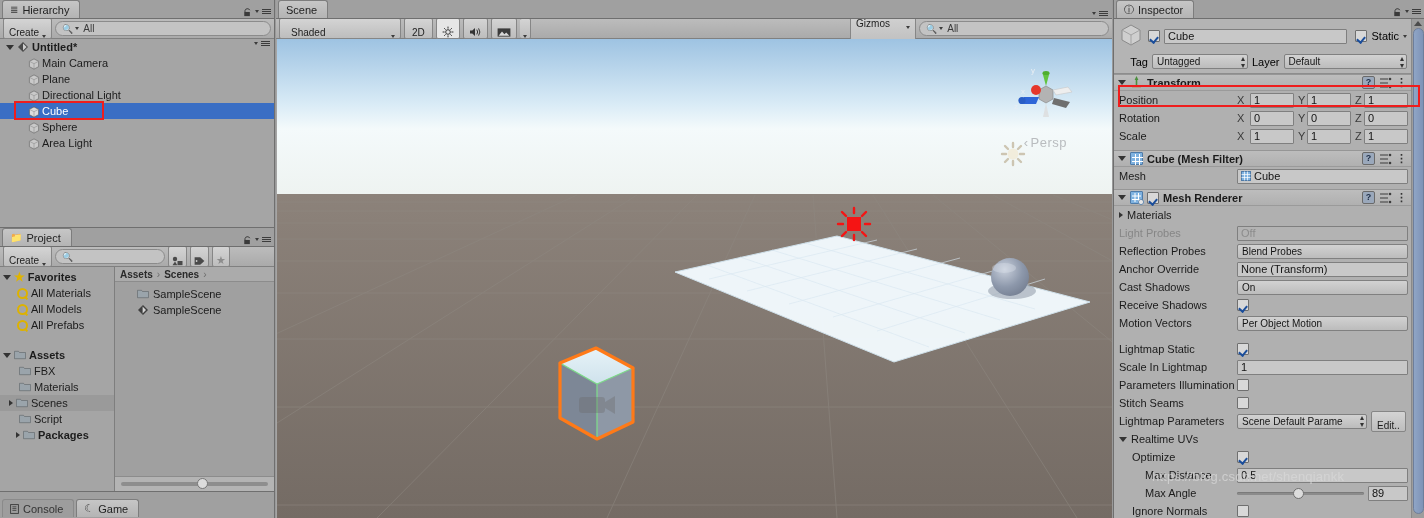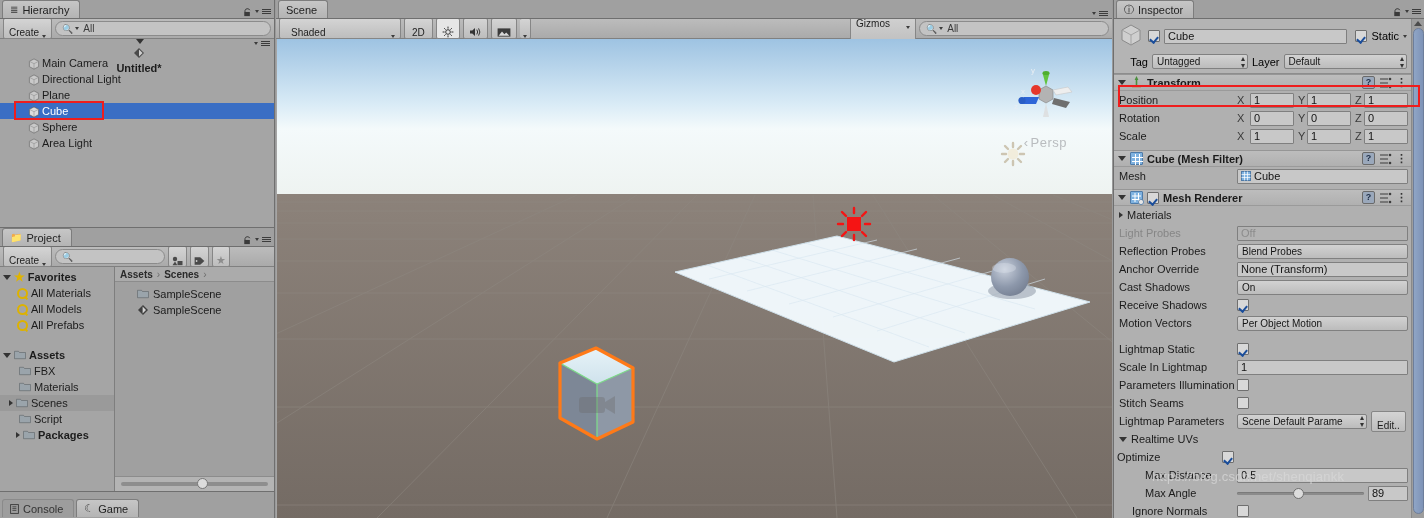--- a/index.html
+++ b/index.html
@@ -56,21 +56,21 @@
   .caret.sm { border-left-width:2.5px; border-right-width:2.5px; border-top-width:3.5px;}
   .menu-ic { display:flex; flex-direction:column; gap:1px; }
   .menu-ic i { display:block; width:9px; height:1px; background:#3c3c3c; }
 
   
   #hierarchy { left:0; top:0; width:275px; height:227px; background:#a5a5a5;
                border-right:1px solid #6f6f6f; }
   .h-list { position:absolute; left:0; right:0; top:39px; bottom:0; background:#a5a5a5; }
   .h-row { height:16px; display:flex; align-items:center; gap:3px; font-size:11px;
            color:#1c1c1c; padding-left:4px; white-space:nowrap; }
-  .h-row.scene { font-weight:bold;flex-direction:column; }
+  .h-row.scene { font-weight:bold; }
   .h-row.selected { background:#3a6ec4; color:#fff; }
   .indent1 { padding-left:28px; }
   .tri { width:0;height:0;border-left:4px solid #333;border-top:3px solid transparent;
          border-bottom:3px solid transparent; }
   .tri.open { border-left:4px solid transparent;border-right:4px solid transparent;
               border-top:5px solid #333; border-bottom:none; }
   .cube-ic { width:11px; height:11px; position:relative; flex:none; }
   .unity-ic { width:12px;height:12px;flex:none; }
 
   
@@ -238,30 +238,30 @@
         </span>
         <span>Main Camera</span>
       </div>
       <div class="h-row indent1">
         <span class="cube-ic">
           <svg viewBox="0 0 12 12" width="12" height="12">
               <path d="M6 .9 10.6 3.3v5.4L6 11.1 1.4 8.7V3.3z" fill="#c9c9c9" stroke="#6f6f6f" stroke-width=".7"></path>
               <path d="M1.4 3.3 6 5.7l4.6-2.4M6 5.7v5.4" fill="none" stroke="#8e8e8e" stroke-width=".6"></path>
             </svg>
         </span>
-        <span>Directional Light</span>
+        <span>Plane</span>
       </div>
       <div class="h-row indent1">
         <span class="cube-ic">
           <svg viewBox="0 0 12 12" width="12" height="12">
               <path d="M6 .9 10.6 3.3v5.4L6 11.1 1.4 8.7V3.3z" fill="#c9c9c9" stroke="#6f6f6f" stroke-width=".7"></path>
               <path d="M1.4 3.3 6 5.7l4.6-2.4M6 5.7v5.4" fill="none" stroke="#8e8e8e" stroke-width=".6"></path>
             </svg>
         </span>
-        <span>Plane</span>
+        <span>Directional Light</span>
       </div>
       <div class="h-row indent1 selected">
         <span class="cube-ic">
           <svg viewBox="0 0 12 12" width="12" height="12">
               <path d="M6 .9 10.6 3.3v5.4L6 11.1 1.4 8.7V3.3z" fill="#dcdcdc" stroke="#5d5d5d" stroke-width=".7"></path>
               <path d="M1.4 3.3 6 5.7l4.6-2.4M6 5.7v5.4" fill="none" stroke="#8e8e8e" stroke-width=".6"></path>
             </svg>
         </span>
         <span>Cube</span>
       </div>
@@ -891,21 +891,21 @@
         </span>
         <span class="btn" style="margin-left:4px;margin-right:3px;">
           <span>Edit..</span>
         </span>
       </div>
 
       <div class="prow">
         <span class="tri open" style="margin-right:4px"></span>
         <span>Realtime UVs</span>
       </div>
-      <div class="prow" style="padding-left:3px;">
+      <div class="prow" style="padding-left:18px;">
         <span class="plabel" style="width:105px;">Optimize</span>
         <span class="chk on"></span>
       </div>
       <div class="prow" style="padding-left:31px;">
         <span class="plabel" style="width:92px;">Max Distance</span>
         <span class="txtfield" style="flex:1;margin-right:3px;">
           <span>0.5</span>
         </span>
       </div>
       <div class="prow" style="padding-left:31px;">

